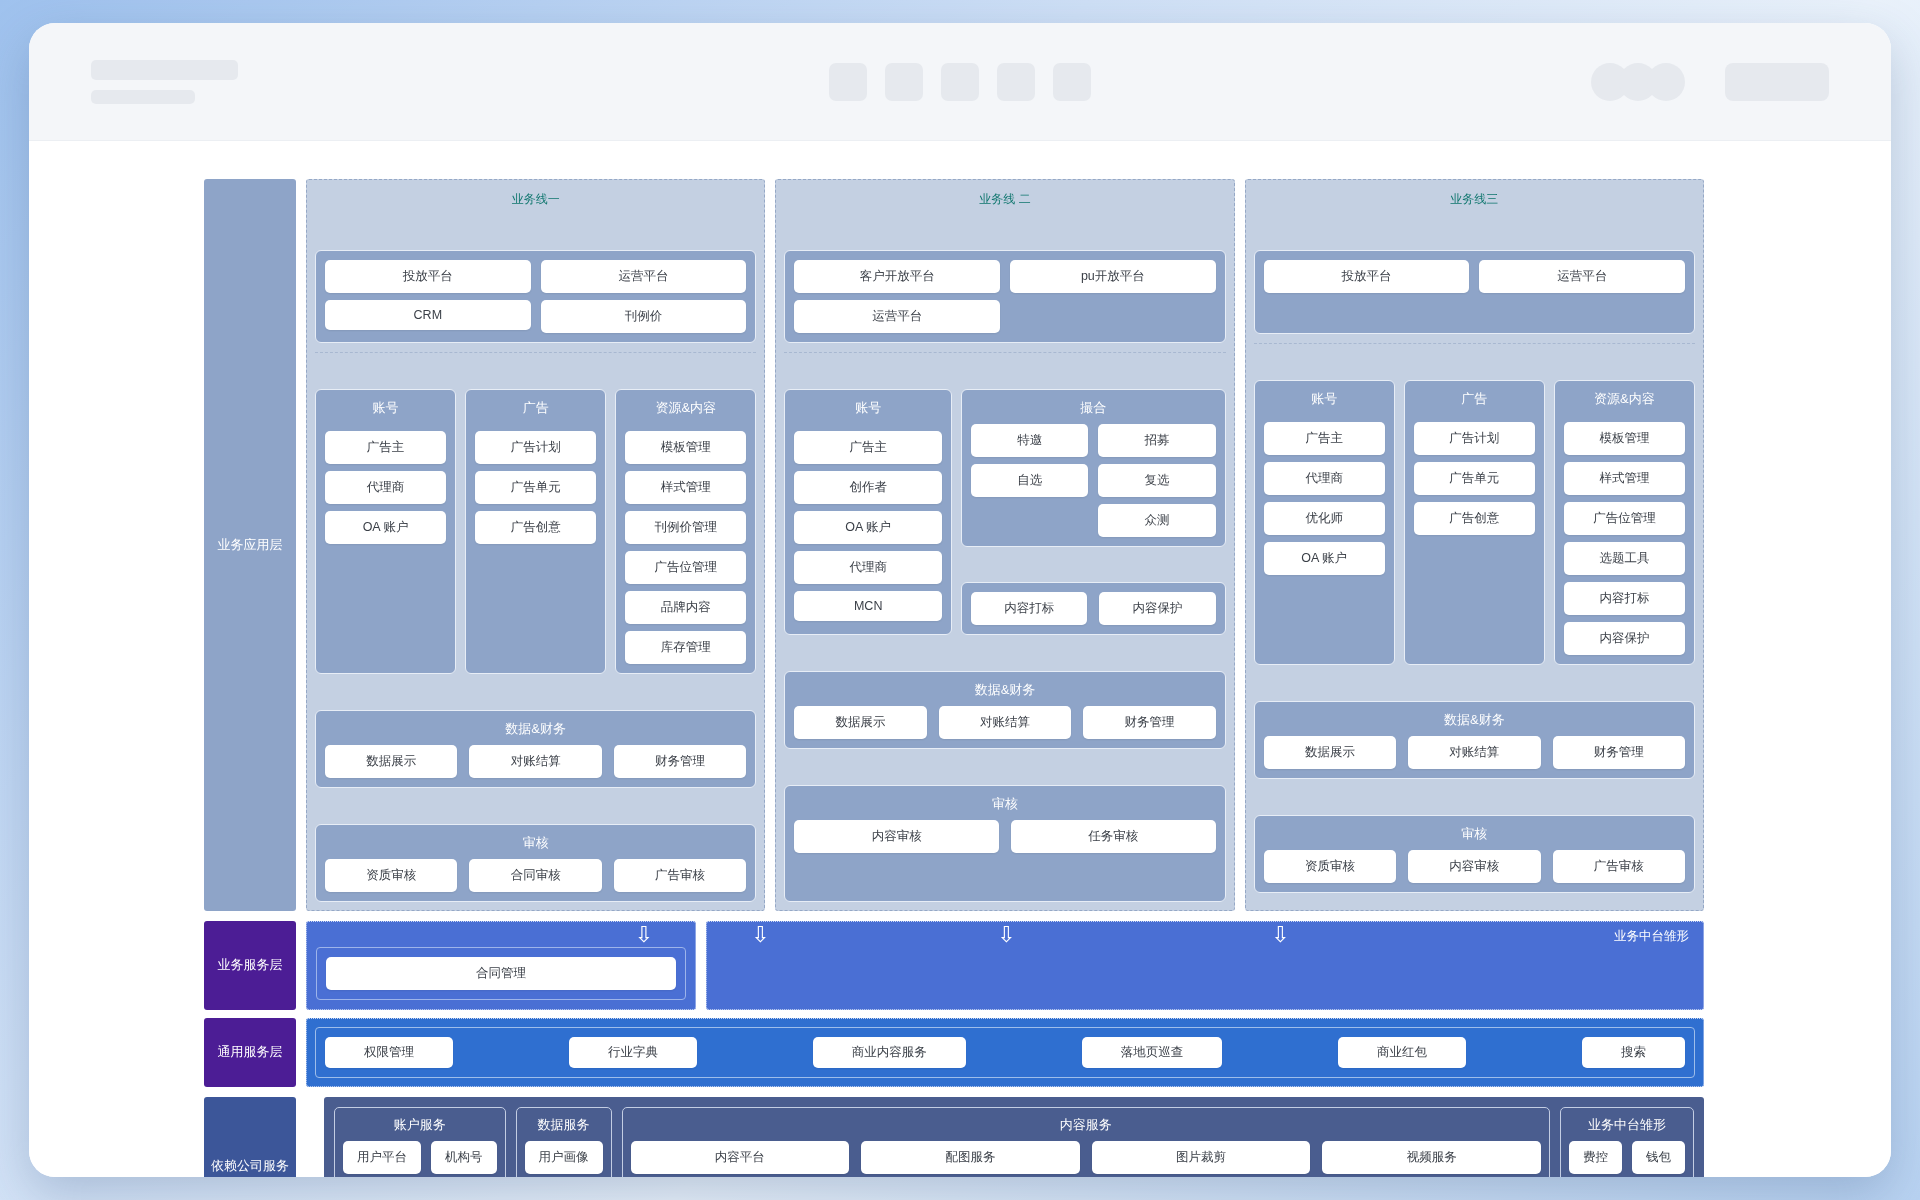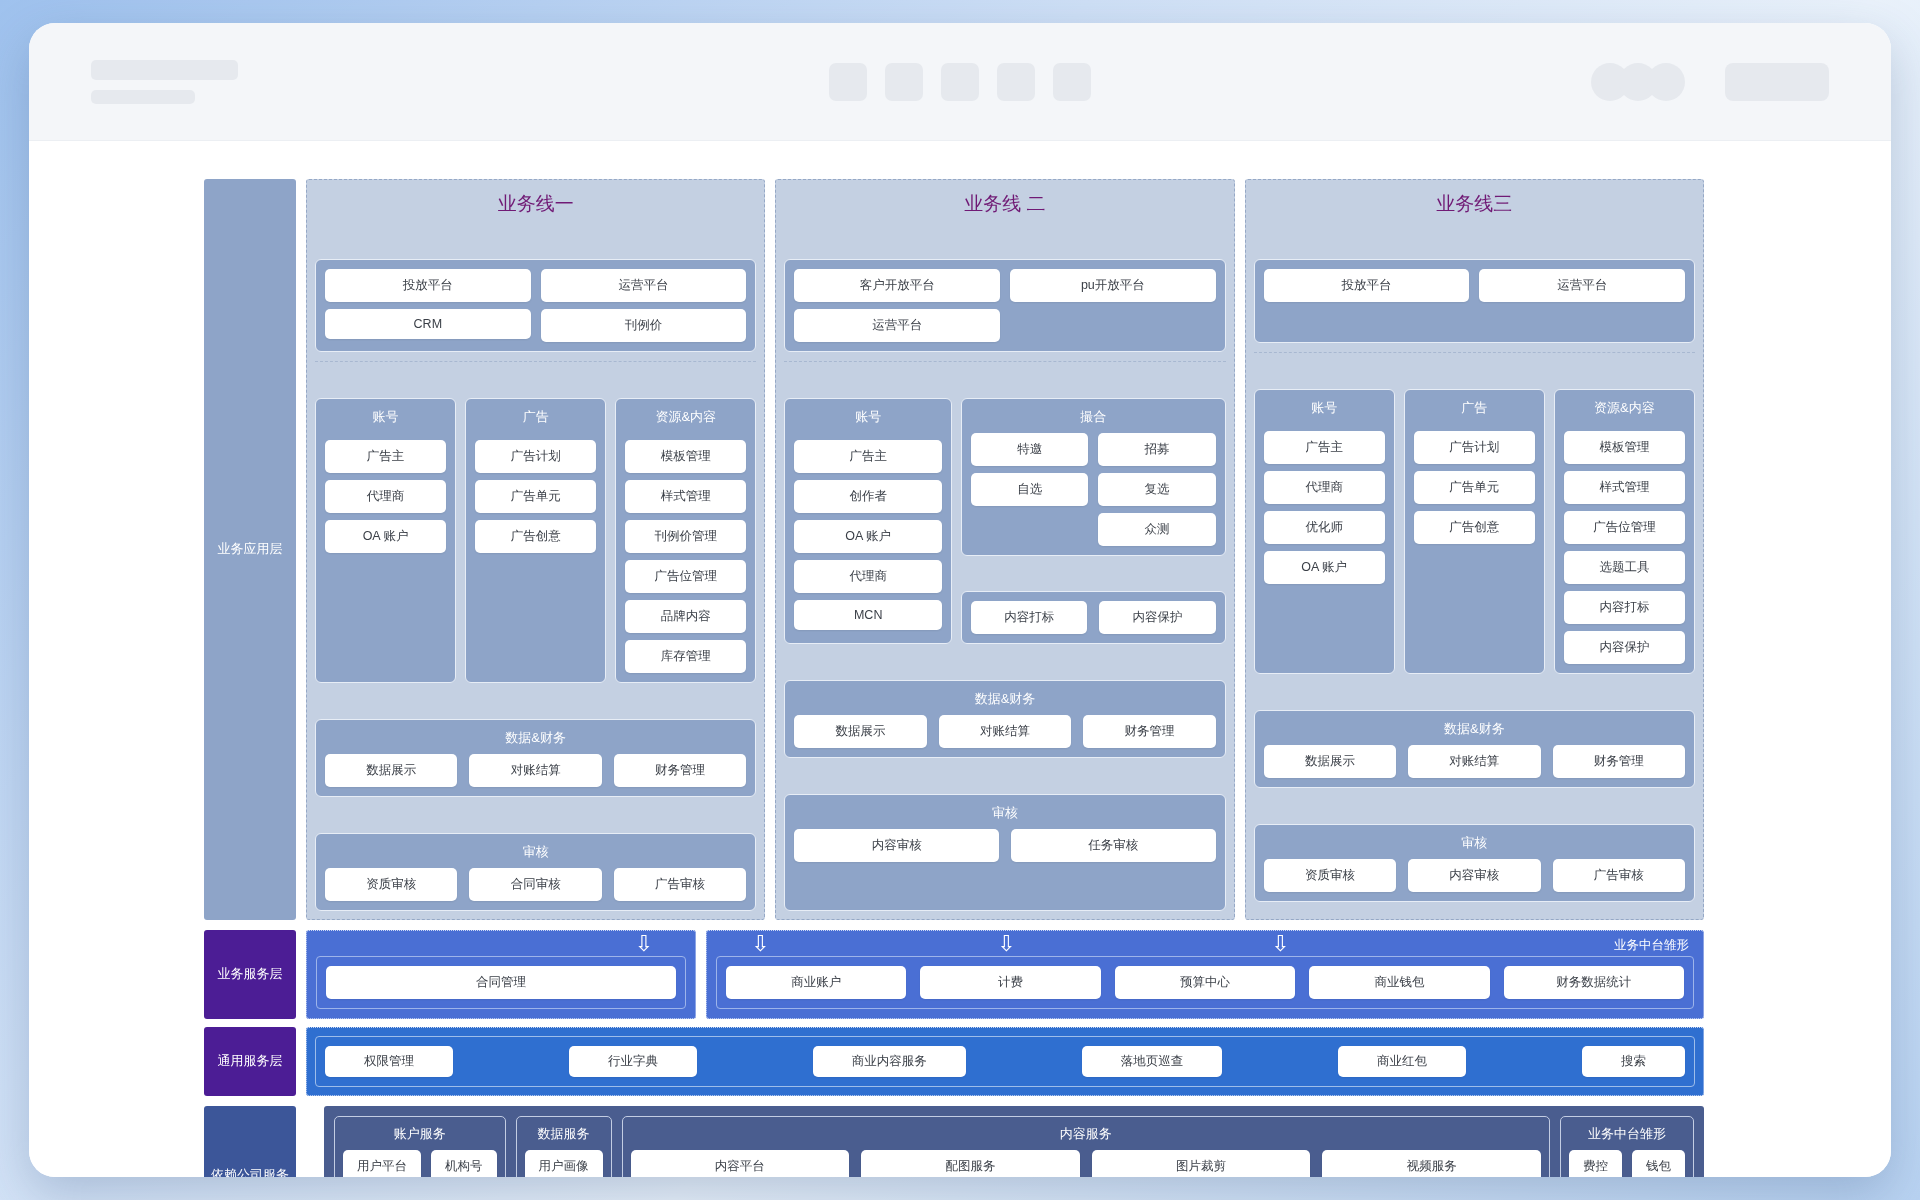--- a/index.html
+++ b/index.html
@@ -58,21 +58,21 @@
   .lbl-dark { background:#3c5699; }
 
   .row { display:flex; gap: 10px; }
 
   
   .bl-row { display:flex; gap: 10px; align-items: stretch; }
   .bline {
     flex: 1; background:#c4d0e2; border:1px dashed #95a8c6; border-radius:3px;
     padding: 8px; display:flex; flex-direction:column; gap: 8px;
   }
-  .bline-title { color:#701a75; font-size:19px; text-align:center; padding: 3px 0 6px; }
+  .bline-title { color:#0f766e; font-size:12px; text-align:center; padding: 3px 0 6px; }
   .panel { background:#8ea4c8; border:1px solid #e7edf6; border-radius:6px; padding:9px;margin-top:28px; }
   .panel-title { color:#ffffff; font-size:13px; text-align:center; margin-bottom:7px; }
   .chip {
     background:#fff; border-radius:5px; color:#3a3f47; font-size:12.5px;
     text-align:center; padding: 8px 6px; box-shadow:0 1px 2px rgba(0,0,0,.07);
     white-space: nowrap;
   }
   .dash-sep { border-top: 1px dashed #a8b8d1; margin: 1px 0 0; }
 
   .two-col { display:flex; gap: 0; }
@@ -350,27 +350,20 @@
           <div class="svc-inner" style="margin-top:16px;">
             <div class="chip" style="flex:1;">合同管理</div>
           </div>
         </div>
 
         <div class="svc-blue" style="flex:1;">
           <div class="svc-title">业务中台雏形</div>
           <div class="arrow" style="left:44px; top:2px;">⇩</div>
           <div class="arrow" style="left:290px; top:2px;">⇩</div>
           <div class="arrow" style="left:564px; top:2px;">⇩</div>
-          <div class="svc-inner" style="margin-top:16px;">
-            <div class="chip" style="flex:1;">商业账户</div>
-            <div class="chip" style="flex:1;">计费</div>
-            <div class="chip" style="flex:1;">预算中心</div>
-            <div class="chip" style="flex:1;">商业钱包</div>
-            <div class="chip" style="flex:1;">财务数据统计</div>
-          </div>
         </div>
       </div>
 
       <div class="row" style="margin-top:8px; align-items:stretch;">
         <div class="lbl-col">
           <div class="layer-label lbl-blue" style="flex:1;">通用服务层</div>
         </div>
         <div class="general-layer" style="flex:1;">
           <div class="general-inner">
             <div class="chip">权限管理</div>

